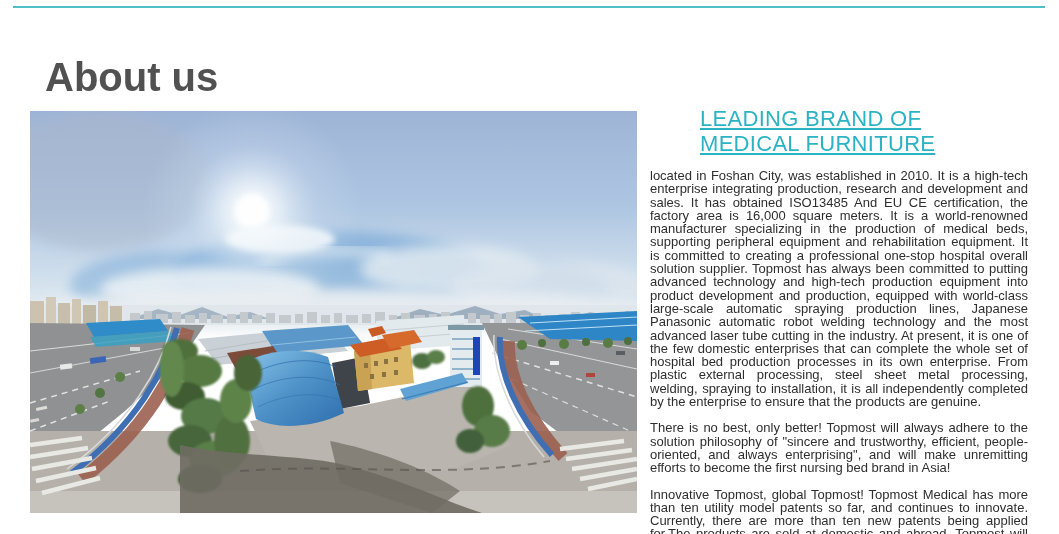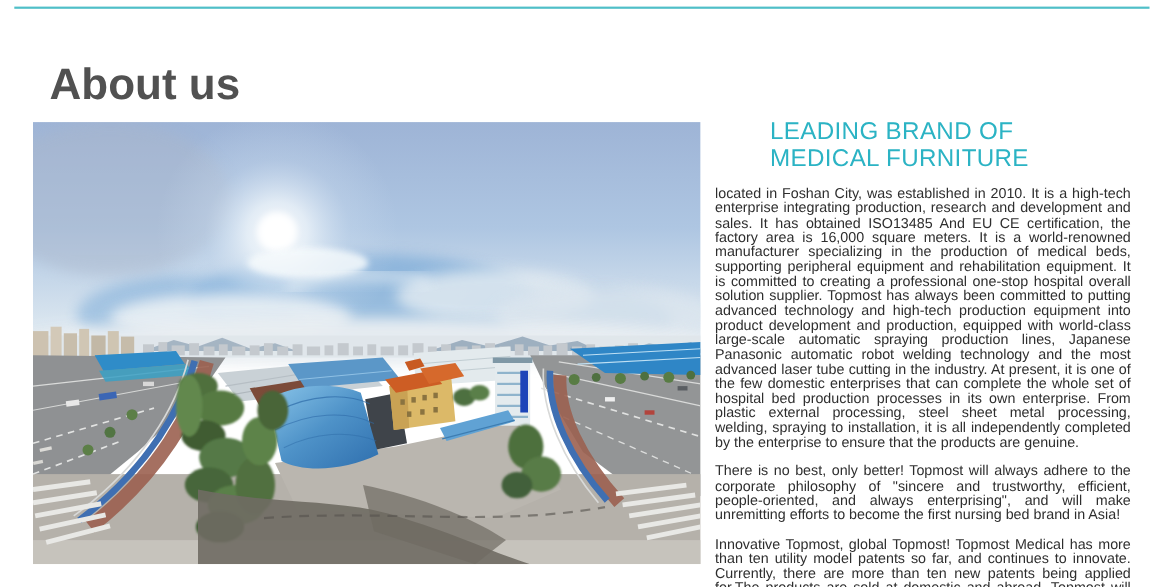--- a/index.html
+++ b/index.html
@@ -34,20 +34,21 @@
     position:absolute; left:650px; top:106px;
     width:378px;
   }
   .section-headline {
     margin:0 0 13px 50px;
     font-size:22px; line-height:25px;
     font-weight:400;
     color:#2bb3c4;
     letter-spacing:0.3px;
     white-space:pre-line;
+    text-decoration:underline;
   }
   .content p {
     margin:0 0 13px 0;
     font-size:13px; line-height:13.3px;
     color:#2e2e2e;
     text-align:justify;
   }
   .content p:last-child { margin-bottom:0; }
 </style>
 </head>
@@ -301,15 +302,15 @@
       <rect x="6" y="296" width="11" height="3" fill="#dddcd8" transform="rotate(-12 11 297)"></rect>
       <rect x="0" y="308" width="9" height="3" fill="#d8d7d3" transform="rotate(-12 4 309)"></rect>
     </g>
   </svg>
 </figure>
 
 <section class="content">
   <h2 class="section-headline">LEADING BRAND OF
 MEDICAL FURNITURE</h2>
   <p>located in Foshan City, was established in 2010.  It is a high-tech enterprise integrating production, research and development and sales. It has obtained ISO13485 And EU CE certification, the  factory area is 16,000 square meters. It is a world-renowned manufacturer specializing in the production of medical beds, supporting peripheral equipment and rehabilitation equipment. It is committed to creating a professional one-stop hospital overall solution supplier. Topmost has always been committed to putting advanced technology and high-tech production equipment into product development and production, equipped with world-class large-scale automatic spraying production lines, Japanese Panasonic automatic robot welding technology and the most advanced laser tube cutting in the industry. At present, it is one of the few domestic enterprises that can complete the whole set of hospital bed production processes in its own enterprise. From plastic external processing, steel sheet metal processing, welding, spraying to installation, it is all independently completed by the enterprise to ensure that the products are genuine.</p>
-  <p>There is no best, only better! Topmost will always adhere to the corporate philosophy of "sincere and trustworthy, efficient, people-oriented, and always enterprising", and will make unremitting efforts to become the first nursing bed brand in Asia!</p>
+  <p>There is no best, only better! Topmost will always adhere to the solution philosophy of "sincere and trustworthy, efficient, people-oriented, and always enterprising", and will make unremitting efforts to become the first nursing bed brand in Asia!</p>
   <p>Innovative Topmost, global Topmost! Topmost Medical has more than ten utility model patents so far, and continues to innovate. Currently, there are more than ten new patents being applied for.The products are sold at domestic  and abroad, Topmost will create a better future with our customers with better cost performance and better service.</p>
 </section>
 
 </body></html>

